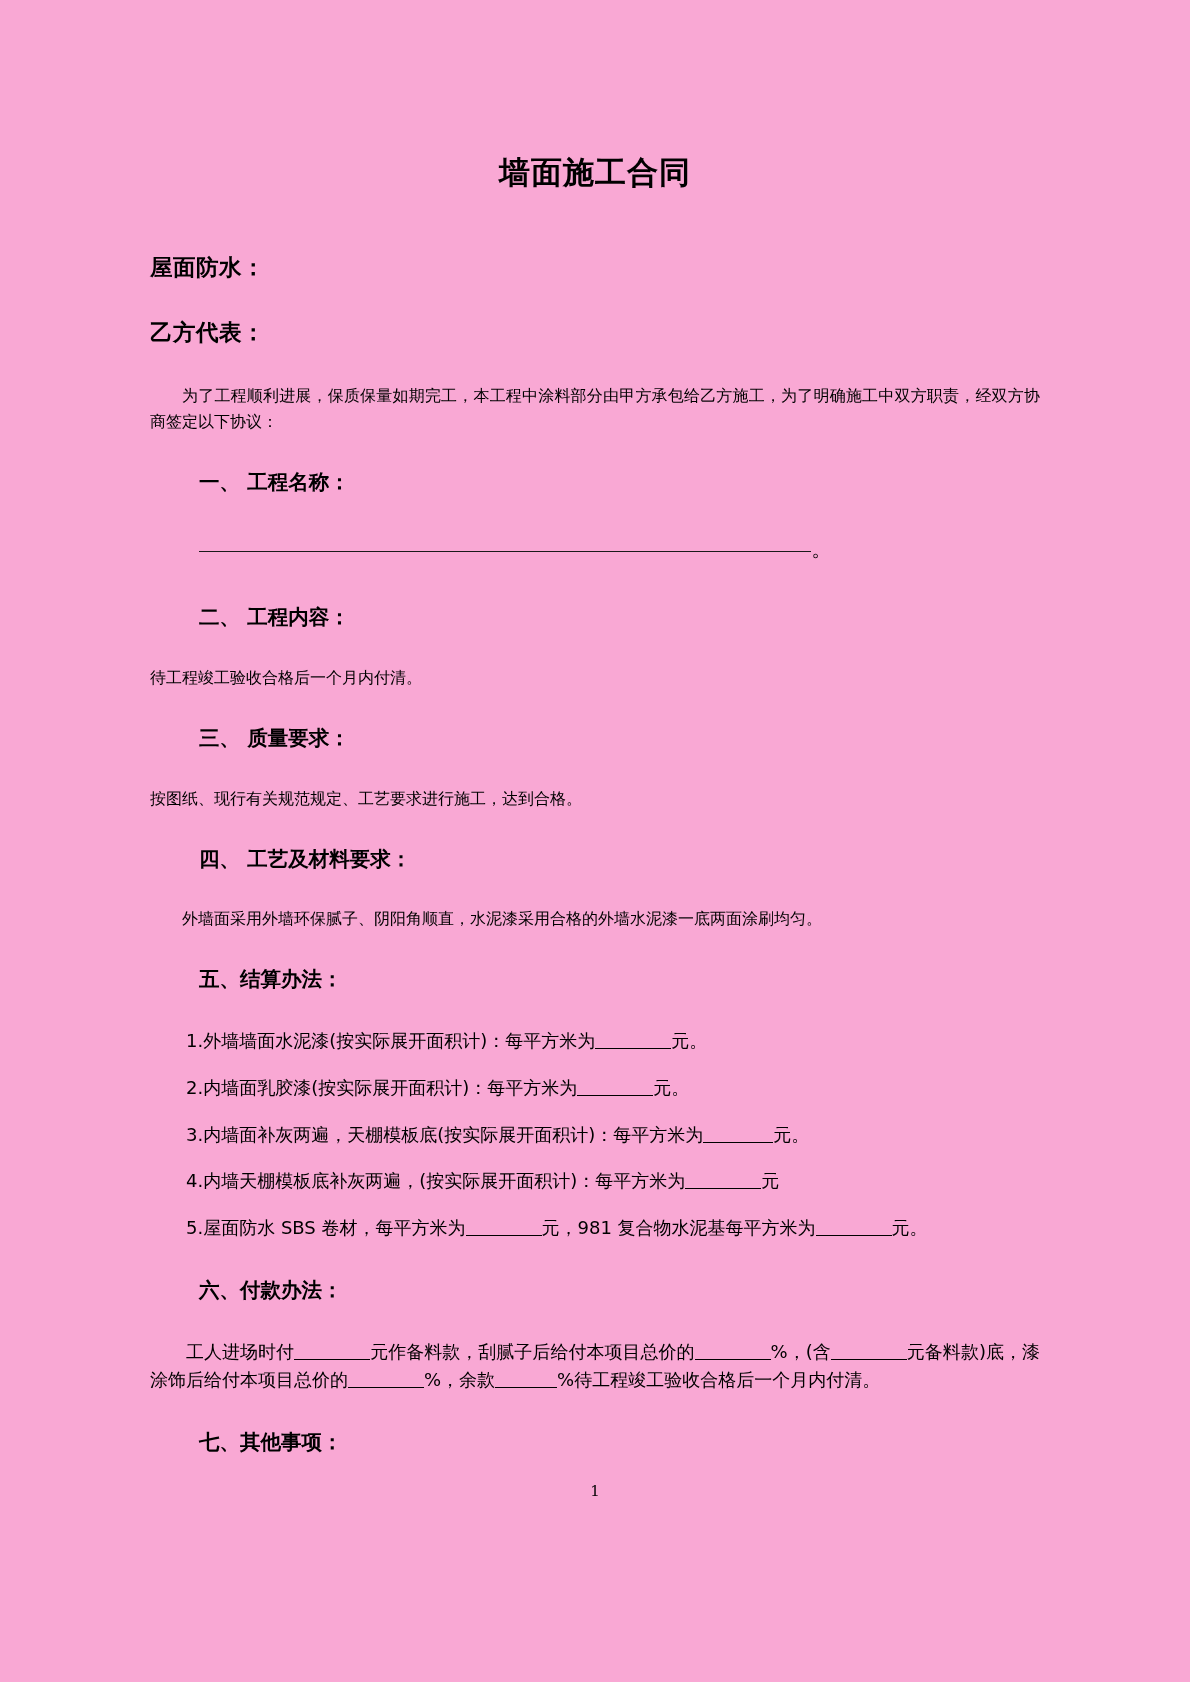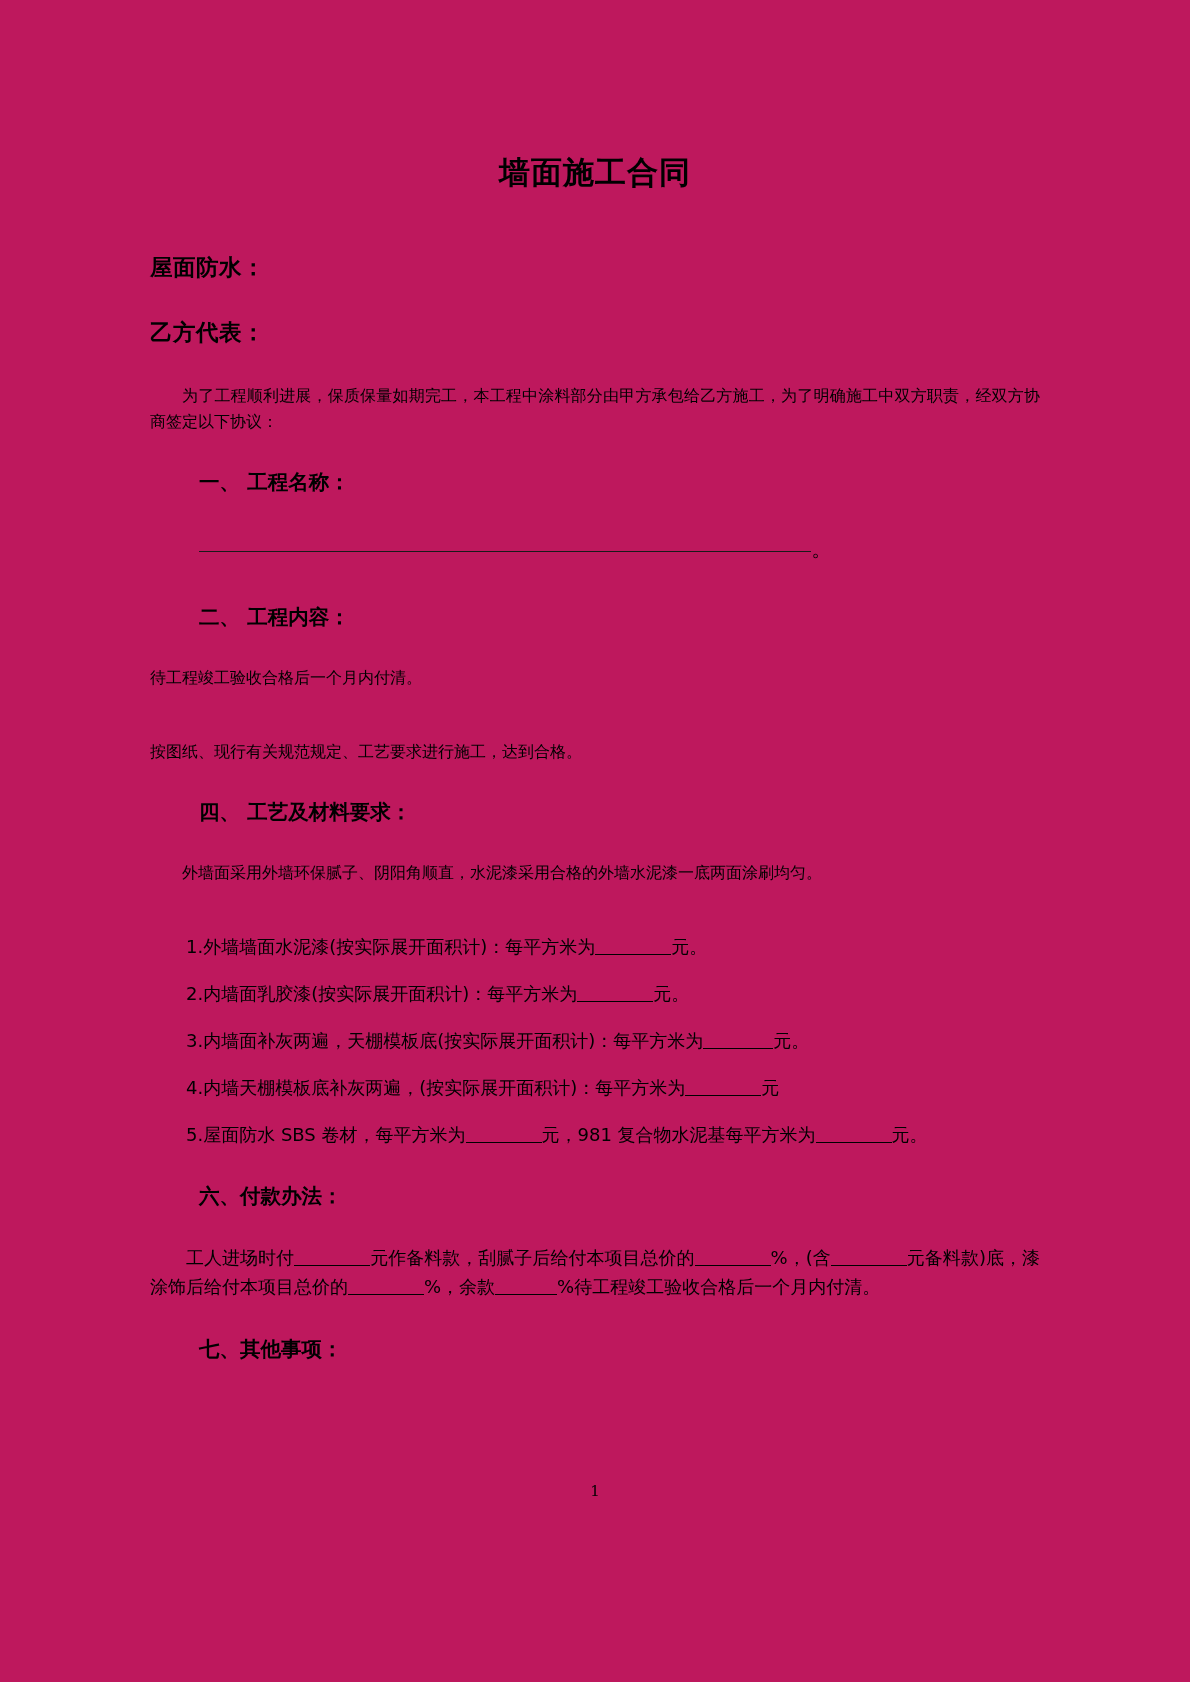--- a/index.html
+++ b/index.html
@@ -9,21 +9,21 @@
   }
   body {
     font-family: "DejaVu Sans", "Liberation Sans", sans-serif;
     color: #000000;
   }
   .page {
     position: relative;
     width: 1190px;
     height: 1682px;
     margin: 0 auto;
-    background: #be185d;
+    background: #f9a8d4;
     box-sizing: border-box;
     overflow: hidden;
   }
   .content {
     position: absolute;
     left: 150px;
     top: 0;
     width: 890px;
   }
   .doc-title {
@@ -143,35 +143,37 @@
     <div class="gap-md"></div>
 
     <div class="section-head">二、 工程内容：</div>
 
     <div class="gap-sm"></div>
 
     <p class="body-para">待工程竣工验收合格后一个月内付清。</p>
 
     <div class="gap-sm"></div>
 
+    <div class="section-head">三、 质量要求：</div>
 
     <div class="gap-sm"></div>
 
     <p class="body-para">按图纸、现行有关规范规定、工艺要求进行施工，达到合格。</p>
 
     <div class="gap-sm"></div>
 
     <div class="section-head">四、 工艺及材料要求：</div>
 
     <div class="gap-sm"></div>
 
     <p class="body-para indent">外墙面采用外墙环保腻子、阴阳角顺直，水泥漆采用合格的外墙水泥漆一底两面涂刷均匀。</p>
 
     <div class="gap-sm"></div>
 
+    <div class="section-head">五、结算办法：</div>
 
     <div class="gap-sm"></div>
 
     <p class="item-para">
       <span>1.外墙墙面水泥漆(按实际展开面积计)：每平方米为</span><span class="blank blank-w1"></span><span>元。</span>
     </p>
 
     <div class="gap-xs"></div>
 
     <p class="item-para">

